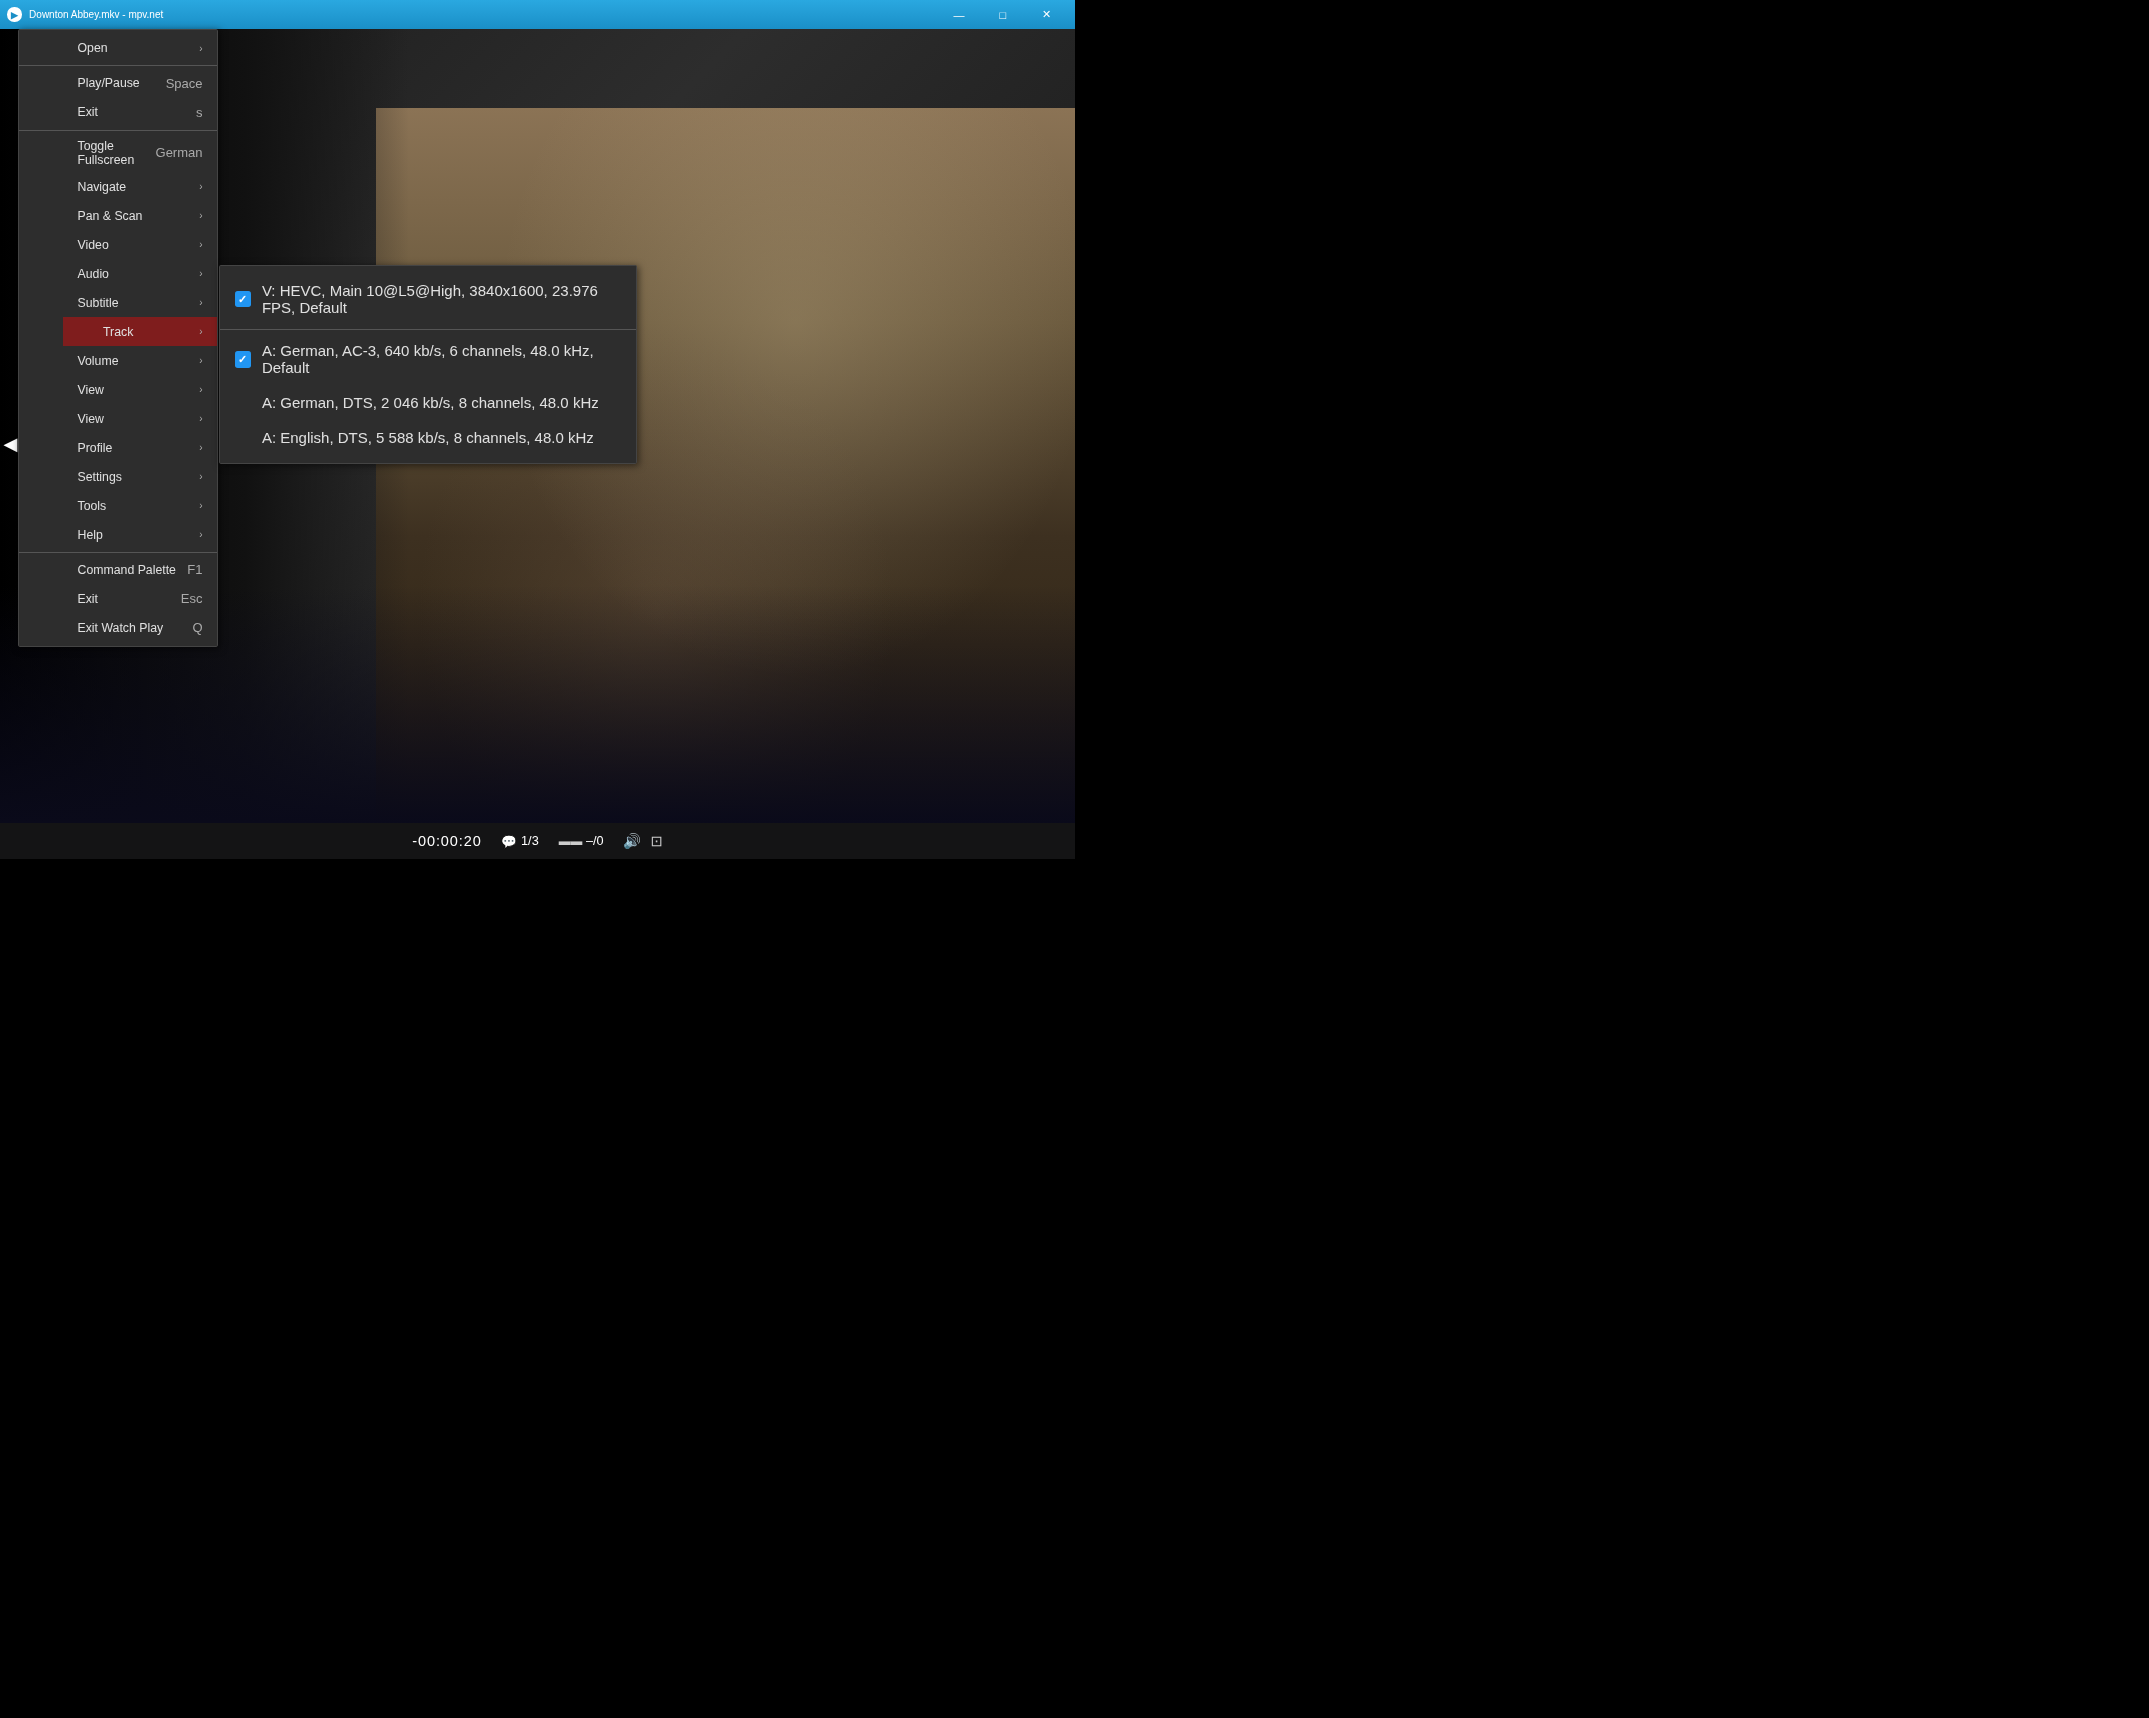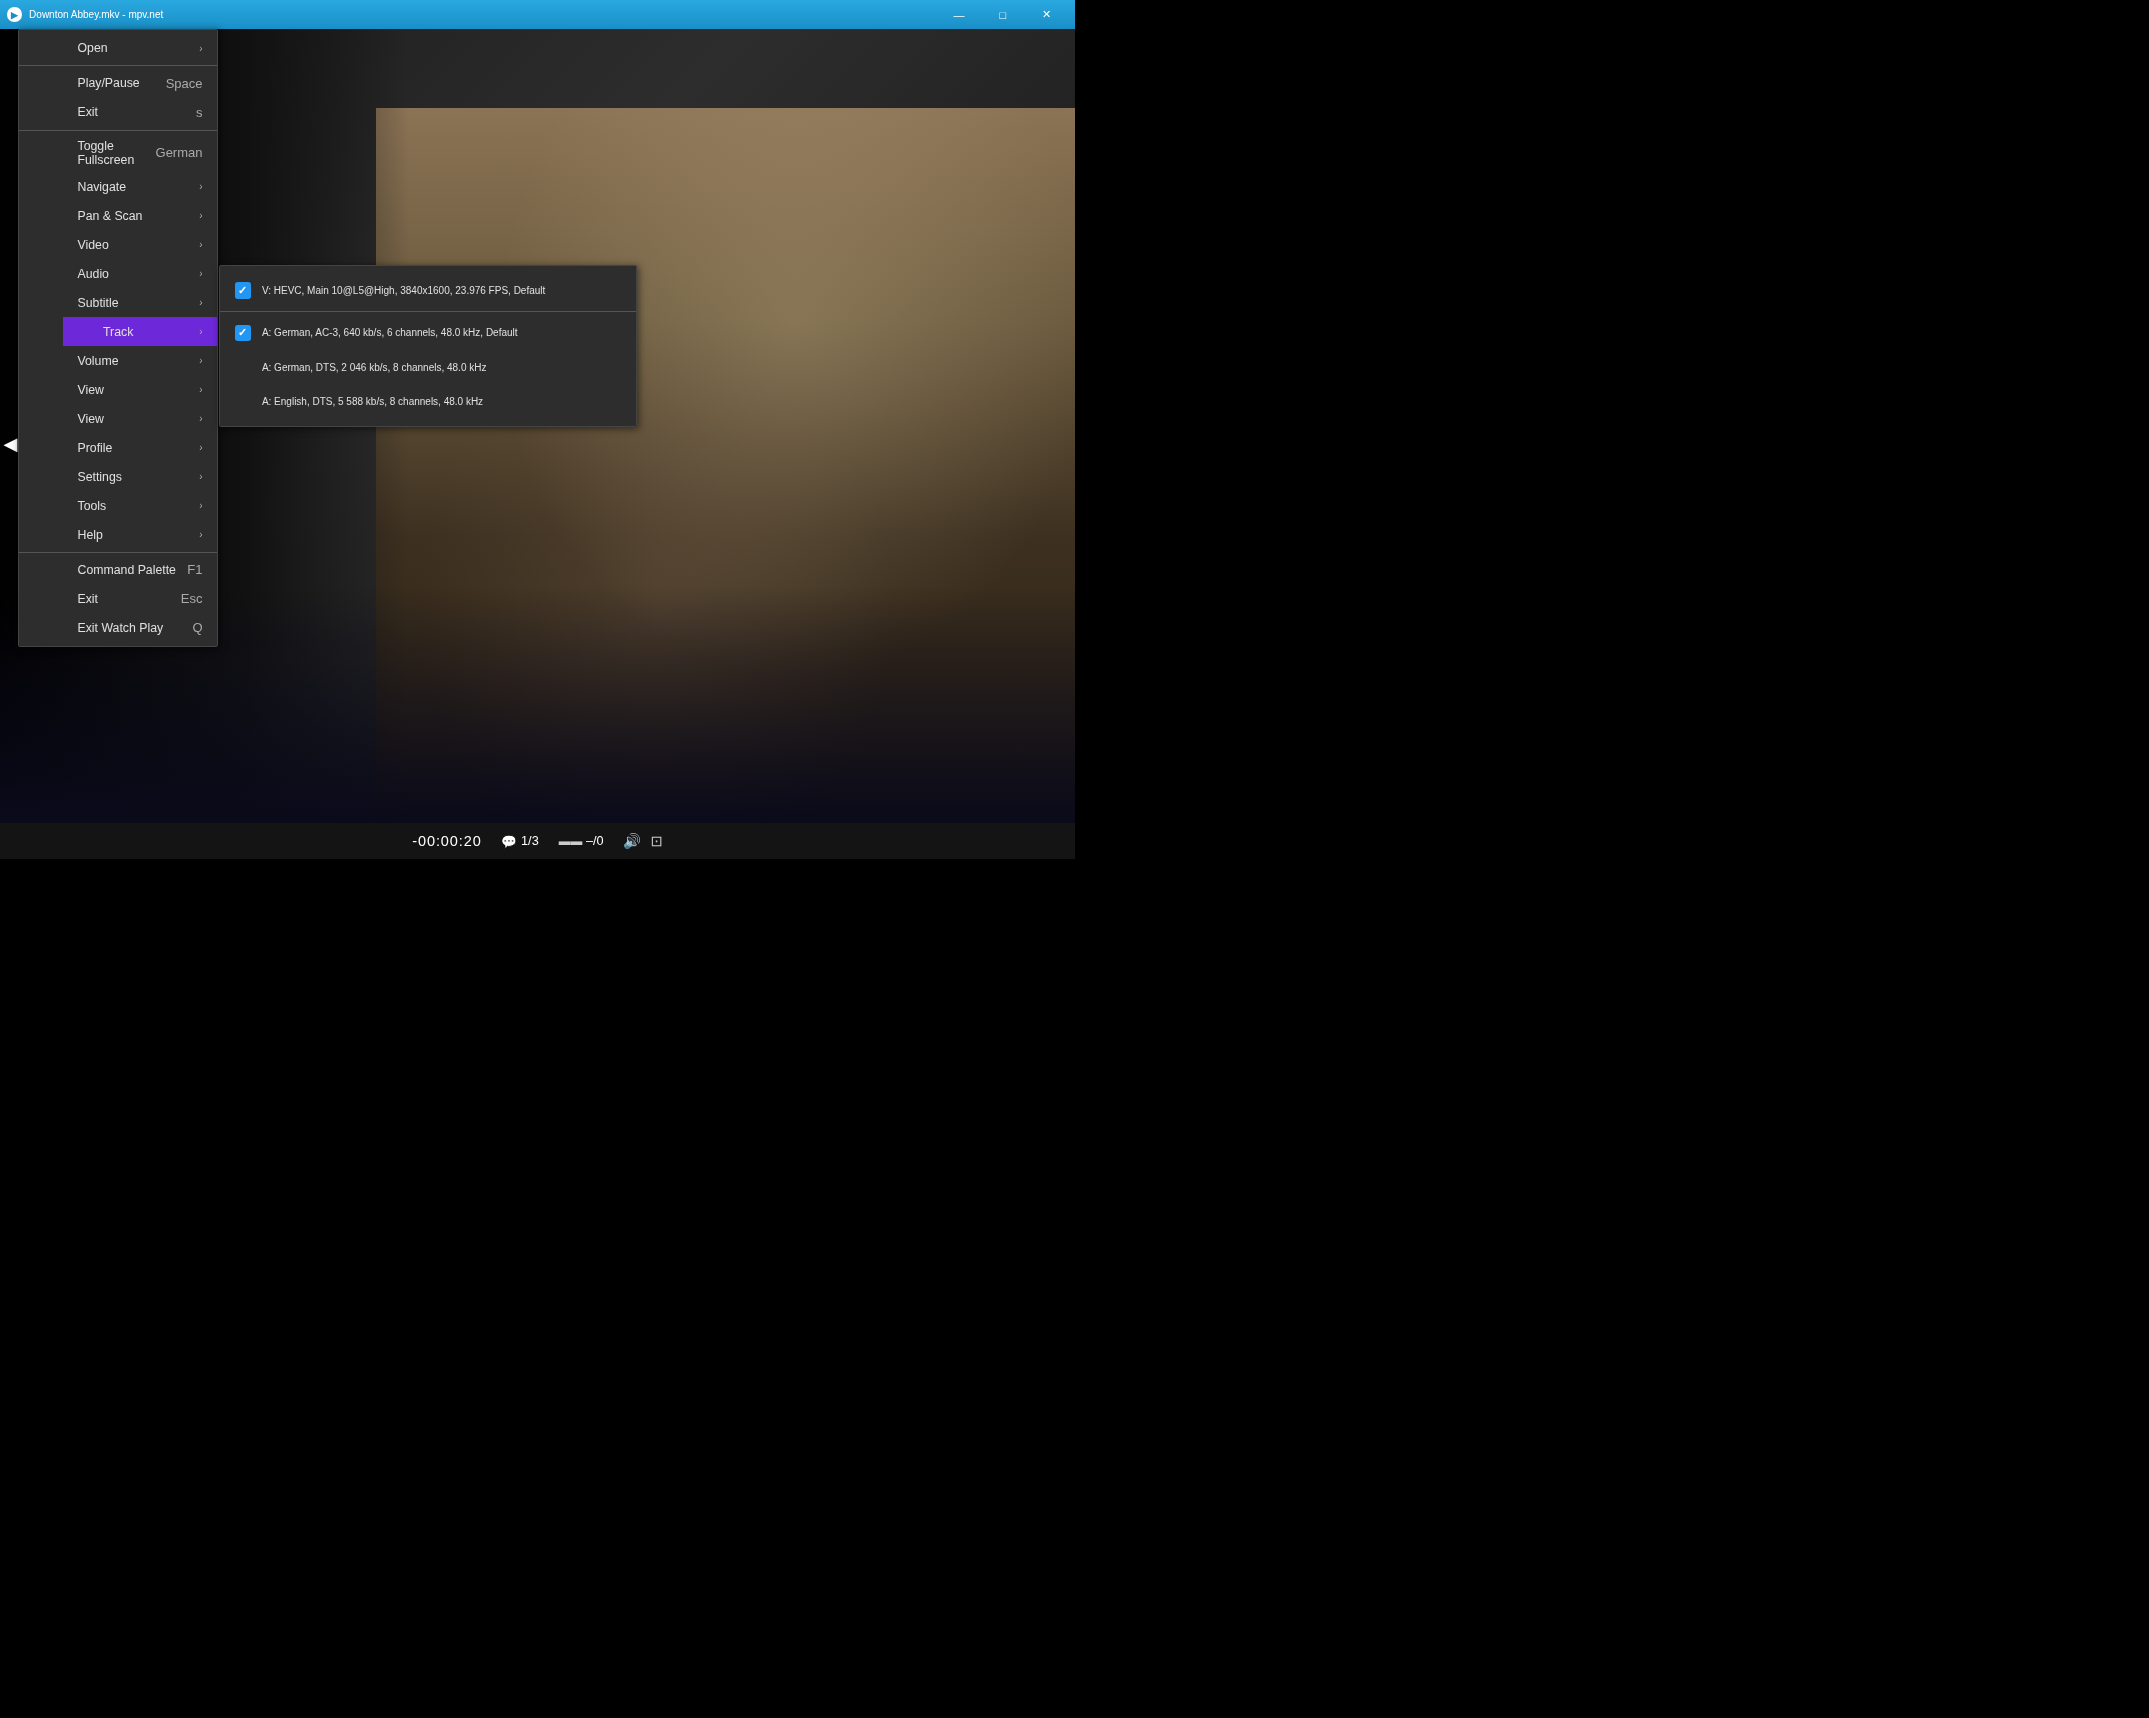--- a/index.html
+++ b/index.html
@@ -187,21 +187,21 @@
       color: #e0e0e0;
       font-size: 12.3px;
       cursor: pointer;
       min-height: 29px;
       margin-left: 44px;
     }
     .menu-item:hover, .menu-item.active {
       background: #4a4a4a;
     }
     .menu-item.active {
-      background: #6d28d9;
+      background: #7f1d1d;
       padding-left: 40px;
     }
     .menu-item-left {
       display: flex;
       align-items: center;
     }
     .menu-item-right {
       display: flex;
       align-items: center;
       gap: 7.3px;
@@ -263,21 +263,21 @@
       color: #fff;
       font-size: 11px;
       font-weight: bold;
     }
     .checkbox-empty {
       width: 16.4px;
       height: 16.4px;
       flex-shrink: 0;
     }
     .submenu-text {
-      font-size: 10px;
+      font-size: 15px;
     }
 
     
     .left-arrow {
       position: absolute;
       left: 0;
       top: 50%;
       transform: translateY(-50%);
       color: #fff;
       font-size: 18px;

